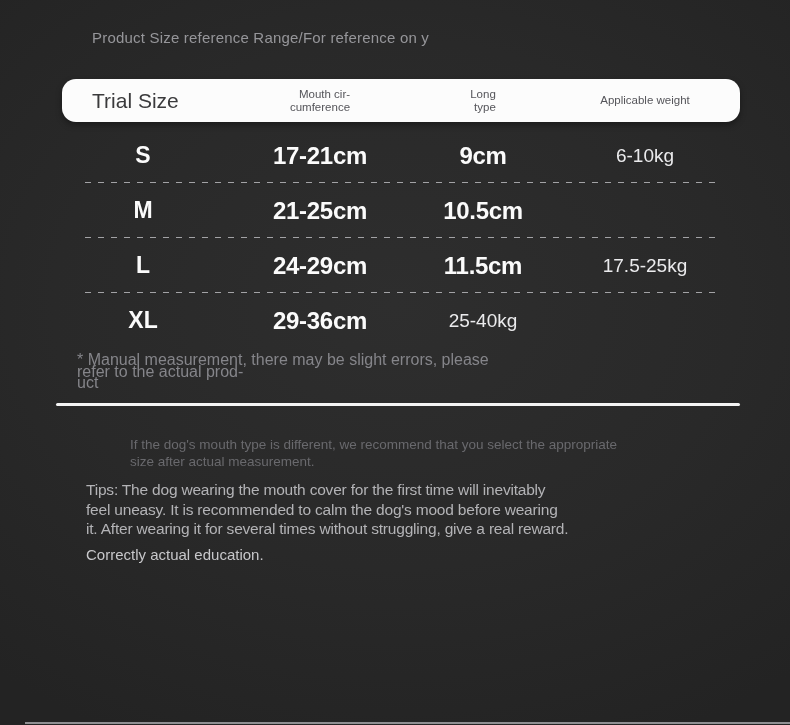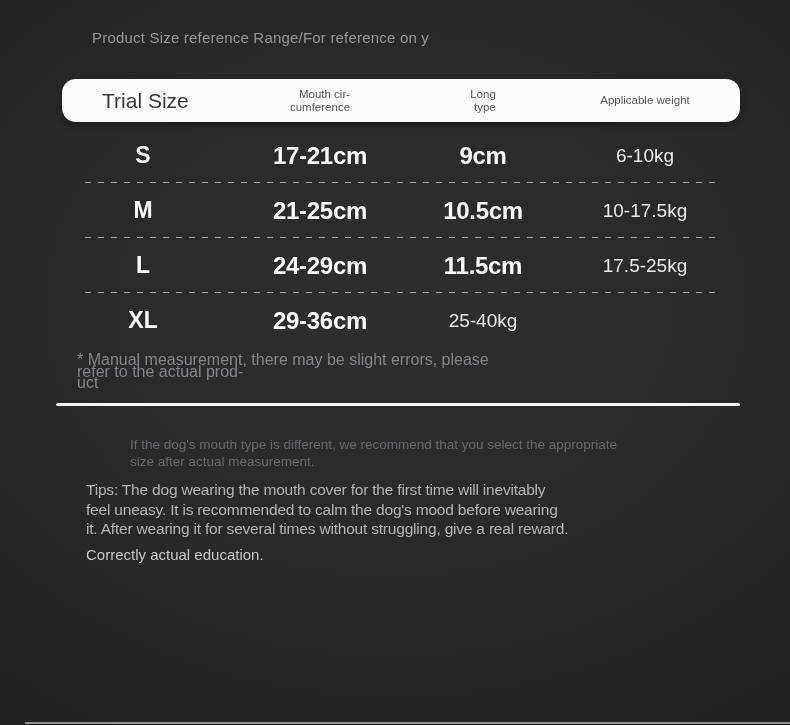--- a/index.html
+++ b/index.html
@@ -7,21 +7,21 @@
     position:relative;width:790px;height:725px;overflow:hidden;
     background:radial-gradient(ellipse 620px 480px at 50% 42%, #2e2e2e 0%, #292929 55%, #232323 100%);
     font-family:"Liberation Sans", sans-serif;
   }
   .title{position:absolute;left:92px;top:29px;font-size:15px;color:#96969a;letter-spacing:.2px;text-align:right;}
   .header-bar{
     position:absolute;left:62px;top:79px;width:678px;height:43px;
     background:#fcfcfc;border-radius:14px;box-shadow:0 3px 6px rgba(0,0,0,.35);
     display:grid;grid-template-columns:162px 192px 134px 190px;align-items:center;
   }
-  .trial{font-size:21px;color:#3a3a3c;padding-left:40px;}
+  .trial{font-size:21px;color:#3a3a3c;padding-left:30px;}
   .hcol{display:flex;justify-content:center;}
   .hcol span{font-size:11.5px;line-height:13px;color:#55555a;white-space:pre-line;text-align:right;}
   .hcol.single span{text-align:left;}
   .rows{position:absolute;left:62px;top:128px;width:678px;}
   .trow{display:grid;grid-template-columns:162px 192px 134px 190px;height:55px;align-items:center;text-align:center;}
   .cell-size{font-weight:700;font-size:23px;color:#fbfbfb;}
   .cell-cm{font-weight:700;font-size:24px;color:#fbfbfb;letter-spacing:-.3px;}
   .cell-weight{font-size:19px;color:#ebebed;}
   .dash{
     position:absolute;left:23px;width:631px;height:1px;
@@ -61,21 +61,20 @@
     <div class="trow">
       <div class="cell-size">S</div>
       <div class="cell-cm">17-21cm</div>
       <div class="cell-cm">9cm</div>
       <div class="cell-weight">6-10kg</div>
     </div>
     <div class="trow">
       <div class="cell-size">M</div>
       <div class="cell-cm">21-25cm</div>
       <div class="cell-cm">10.5cm</div>
-      <div class="cell-weight">10-17.5kg</div>
     </div>
     <div class="trow">
       <div class="cell-size">L</div>
       <div class="cell-cm">24-29cm</div>
       <div class="cell-cm">11.5cm</div>
       <div class="cell-weight">17.5-25kg</div>
     </div>
     <div class="trow">
       <div class="cell-size">XL</div>
       <div class="cell-cm">29-36cm</div>

